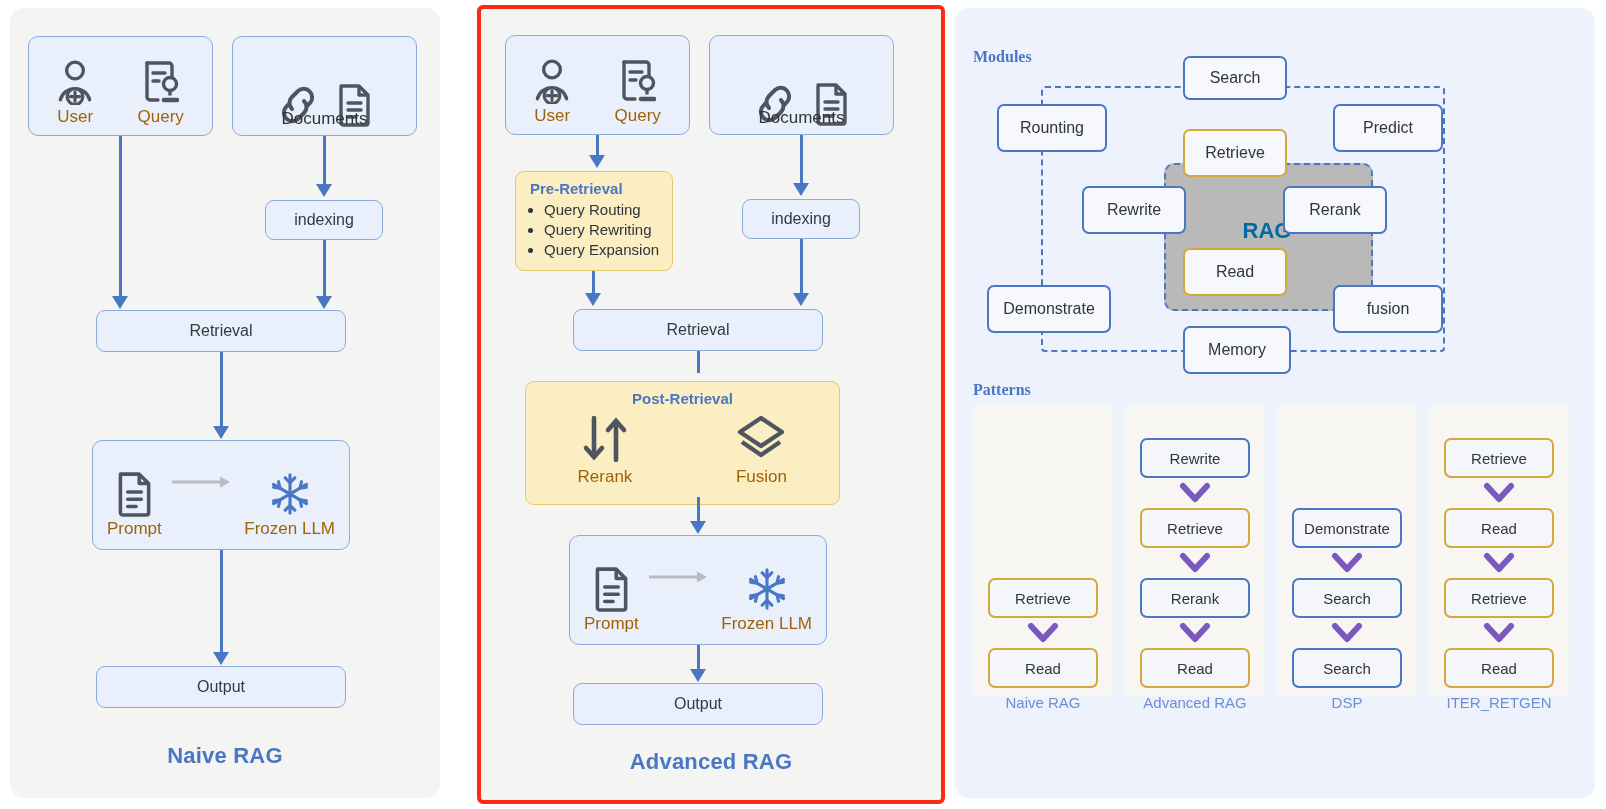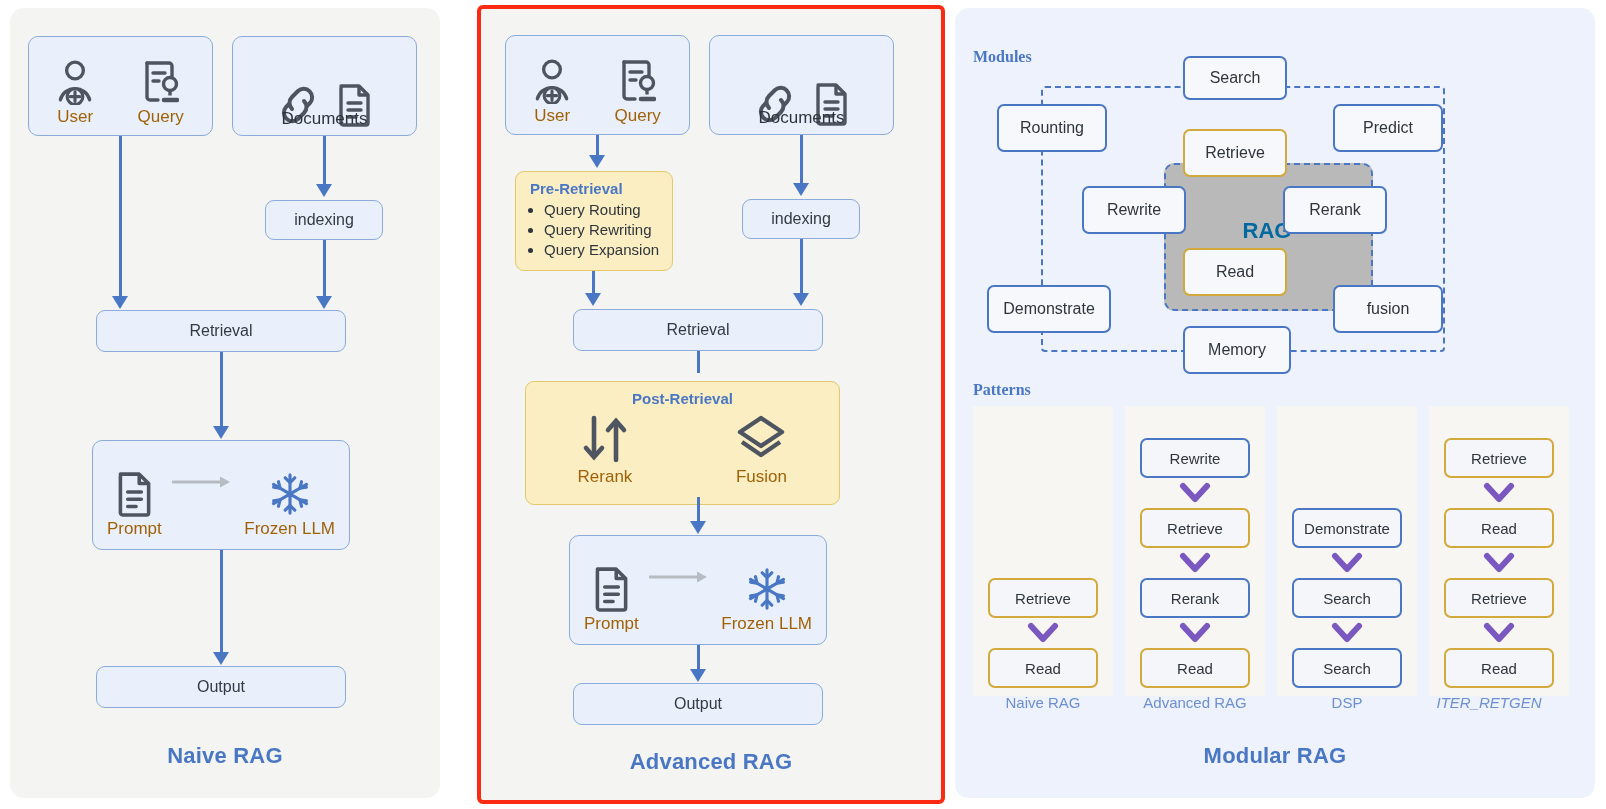--- a/index.html
+++ b/index.html
@@ -403,18 +403,17 @@
         </svg>
         <div class="pbox gold" style="left: 489px; top: 570px; width: 110px; height: 40px;">
           <span>Retrieve</span>
         </div>
         <svg class="chev" width="32" height="22" viewBox="0 0 32 22" style="left: 528px; top: 614px;">
           <path d="M4 4 L16 17 L28 4" fill="none" stroke="#7a58bf" stroke-width="6" stroke-linecap="round" stroke-linejoin="round"></path>
         </svg>
         <div class="pbox gold" style="left: 489px; top: 640px; width: 110px; height: 40px;">
           <span>Read</span>
         </div>
-        <div class="pcap" style="left: 464px; top: 686px; width: 140px; font-style: italic;">ITER_RETGEN</div>
-      </div>
-
-    <div class="panel-title" style="top:735px;">Modular RAG</div>
+        <div class="pcap" style="left: 474px; top: 686px; width: 140px;">ITER_RETGEN</div>
+      </div>
+
   </div>
 </div>
 
 </body></html>

